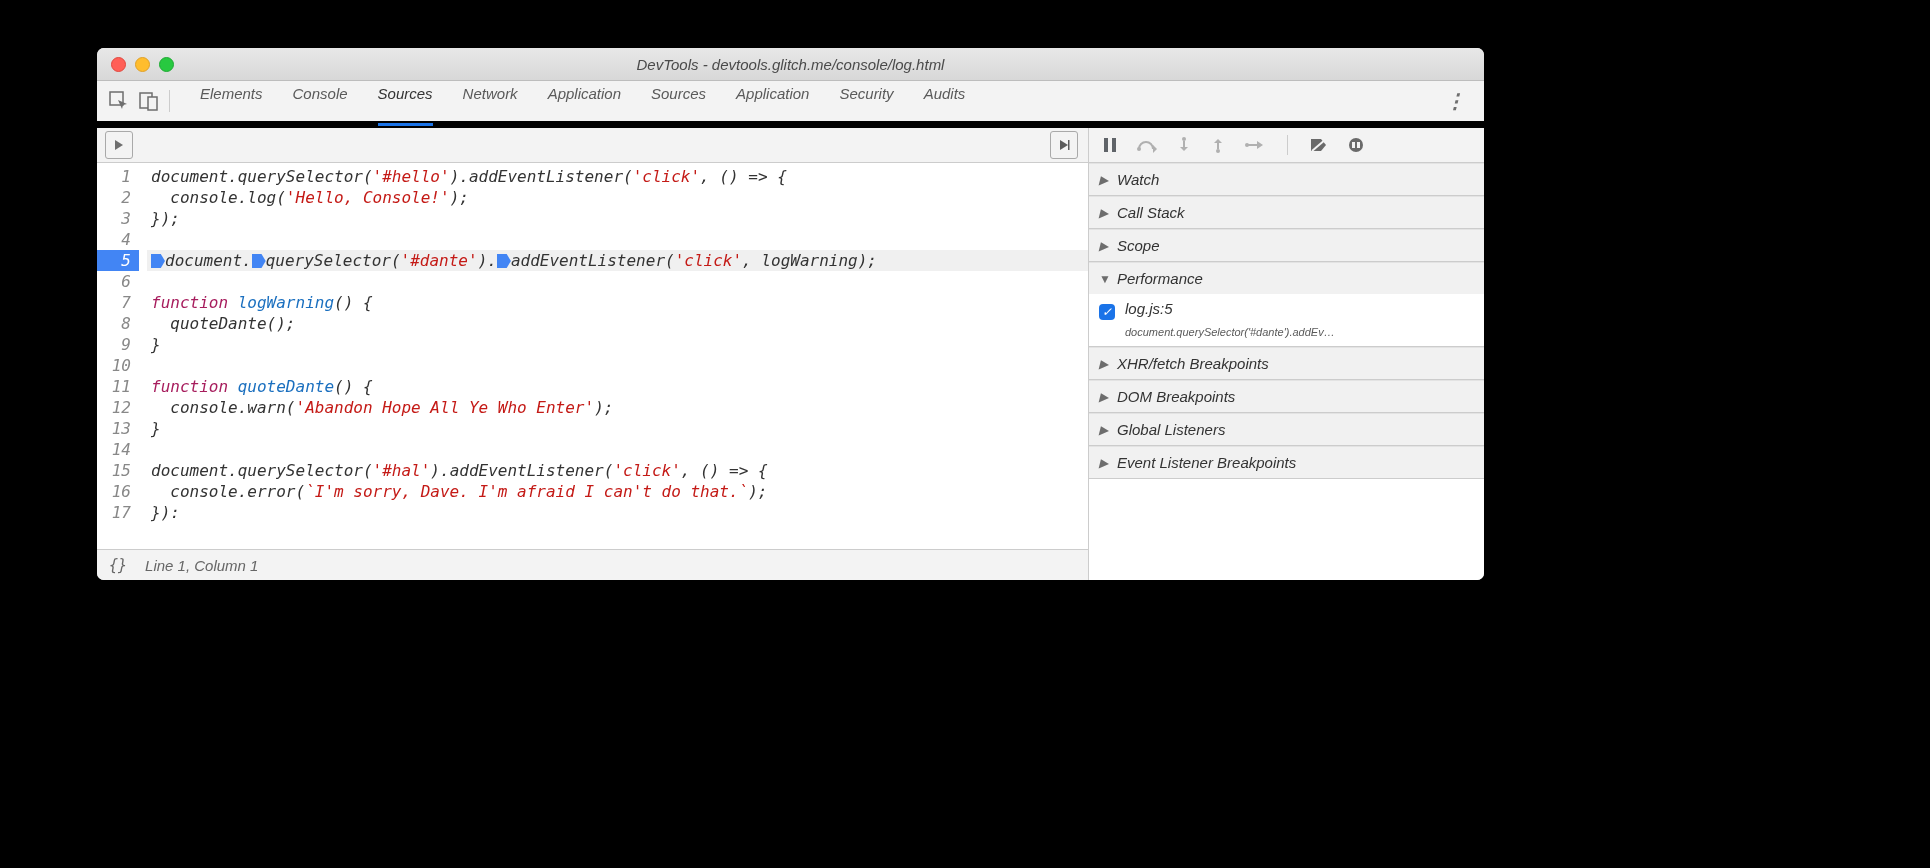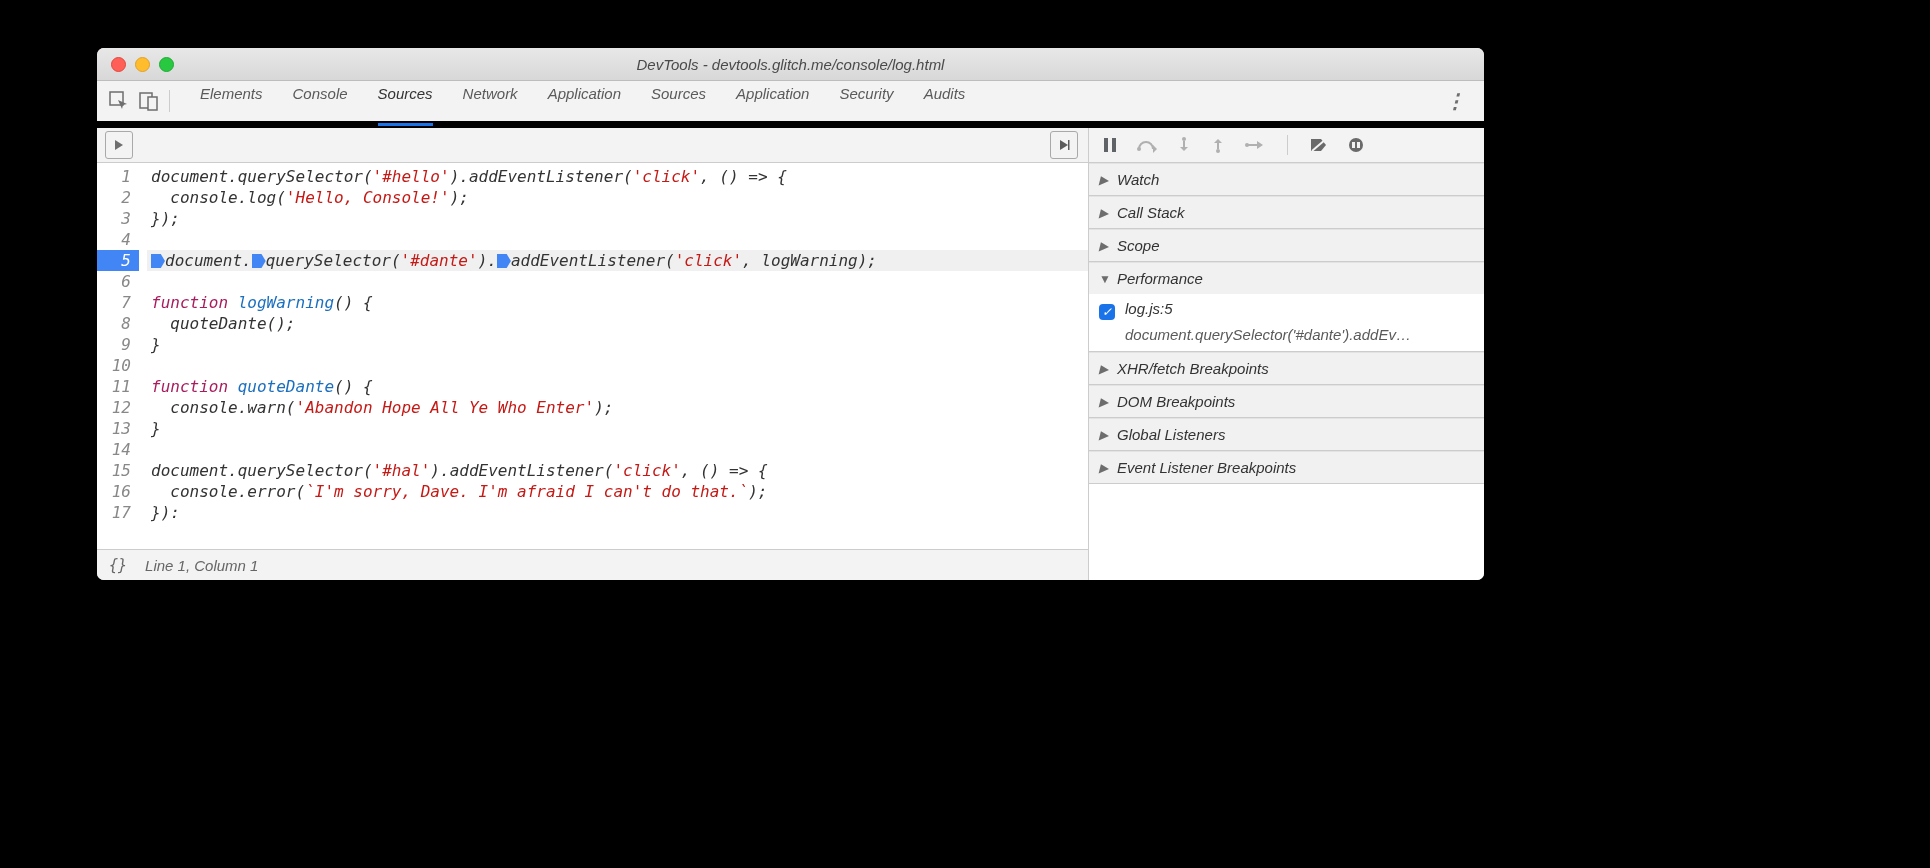--- a/index.html
+++ b/index.html
@@ -43,21 +43,21 @@
   .status{height:30px;border-top:1px solid #ccc;background:#f3f3f3;display:flex;align-items:center;padding:0 12px;color:#666;gap:18px;}
   .braces{font-family:Menlo,monospace;}
   .right{width:395px;display:flex;flex-direction:column;background:#fff;}
   .dbgbar{height:34px;background:#f3f3f3;border-bottom:1px solid #ccc;display:flex;align-items:center;gap:20px;padding:0 14px;color:#8a8a8a;}
   .dbgbar .vsep2{width:1px;height:20px;background:#ccc;margin:0 2px;}
   .section{border-bottom:1px solid #ccc;}
   .sec-head{background:#f1f1f1;padding:7px 10px;display:flex;align-items:center;color:#333;font-size:15px;cursor:default;border-top:1px solid #e3e3e3;}
   .sec-head .tri{margin-right:8px;color:#6d6d6d;font-size:12px; width:10px;}
   .sec-body{padding:6px 10px 8px 10px;}
   .chk{width:16px;height:16px;background:#1a73e8;border-radius:4px;display:inline-flex;align-items:center;justify-content:center;color:#fff;margin-right:10px;font-size:12px;vertical-align:-2px;}
-  .bp-snip{color:#5a5a5a;padding-left:26px;padding-top:6px;font-size:15px;white-space:nowrap;overflow:hidden;text-overflow:ellipsis;}
+  .bp-snip{color:#5a5a5a;padding-left:26px;padding-top:6px;font-size:11px;white-space:nowrap;overflow:hidden;text-overflow:ellipsis;}
   svg{display:block;}
 </style>
 </head>
 <body>
 
 <div class="window">
 
   <div class="titlebar">
     <div class="traffic">
       <div class="dot red"></div>

